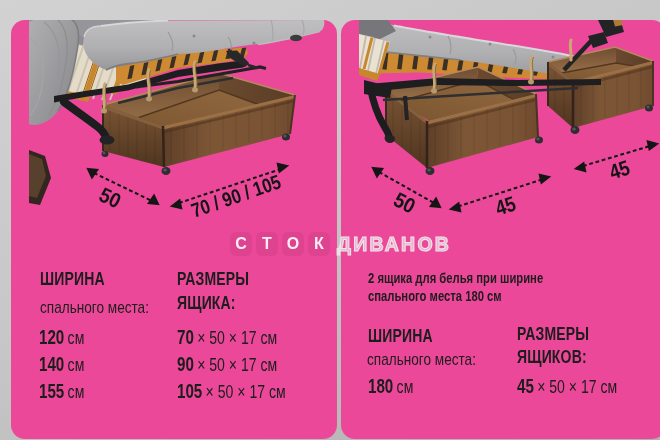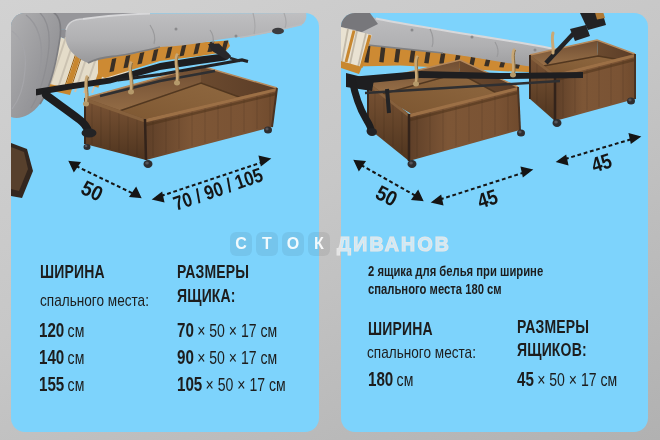--- a/index.html
+++ b/index.html
@@ -1,18 +1,18 @@
 <!DOCTYPE html>
 <html><head><meta charset="utf-8">
 <style>
 html,body{margin:0;padding:0;}
 body{width:660px;height:440px;overflow:hidden;position:relative;
  background:linear-gradient(155deg,#d2d2d2 0%,#c7c7c7 45%,#b1b1b1 100%);
  font-family:"Liberation Sans",sans-serif;}
-.panel{position:absolute;top:13px;width:308px;height:419px;background:#7dd3fc;border-radius:14px;overflow:hidden;}
+.panel{position:absolute;top:20px;width:308px;height:419px;background:#ec4899;border-radius:14px;overflow:hidden;padding-left:18px;}
 #pL{left:11px;}
 #pR{left:341px;width:307px;}
 .cond{transform:scaleX(0.8);transform-origin:0 0;white-space:nowrap;}
 .condN{transform:scaleX(0.74);transform-origin:0 0;white-space:nowrap;}
 .t{position:absolute;color:#1d1d1d;line-height:1;}
 .h1{font-size:17.5px;font-weight:700;letter-spacing:0.2px;}
 .h2{font-size:17px;font-weight:400;}
 .num{font-size:20.5px;font-weight:700;}
 .unit{font-size:19px;font-weight:400;}
 .dim{font-size:19px;font-weight:400;}

